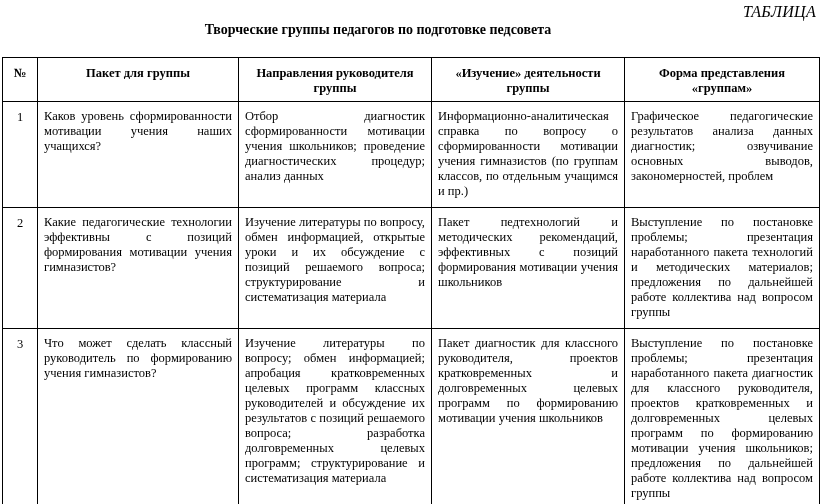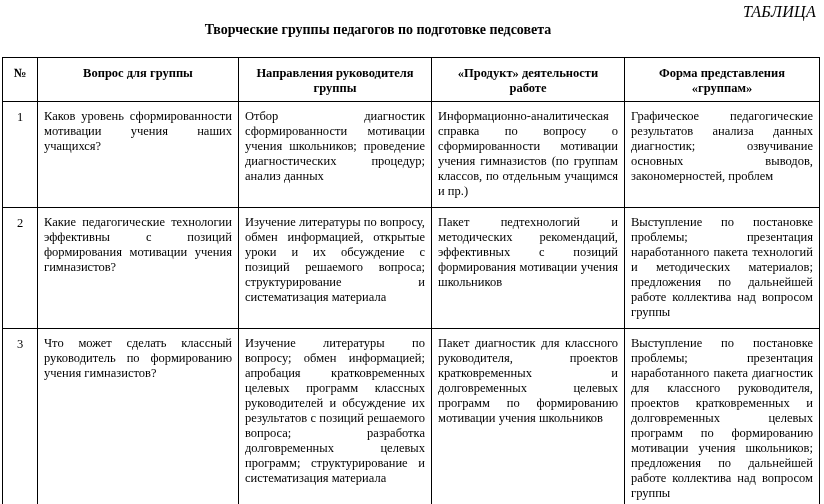--- a/index.html
+++ b/index.html
@@ -26,23 +26,23 @@
   <colgroup>
     <col style="width:35px">
     <col style="width:201px">
     <col style="width:193px">
     <col style="width:193px">
     <col style="width:195px">
   </colgroup>
   <thead>
     <tr>
       <th>№</th>
-      <th>Вопрос для группы</th>
+      <th>Пакет для группы</th>
       <th>Направления руководителя группы</th>
-      <th>«Продукт» деятельности работе</th>
+      <th>«Изучение» деятельности группы</th>
       <th>Форма представления «группам»</th>
     </tr>
   </thead>
   <tbody>
     <tr class="r1">
       <td class="num">1</td>
       <td class="txt">Каков уровень сформированности мотивации учения наших учащихся?</td>
       <td class="txt">Отбор диагностик сформированности мотивации учения школьников; проведение диагностических процедур; анализ данных</td>
       <td class="txt">Информационно-аналитическая справка по вопросу о сформированности мотивации учения гимназистов (по группам классов, по отдельным учащимся и пр.)</td>
       <td class="txt">Графическое педагогические результатов анализа данных диагностик; озвучивание основных выводов, закономерностей, проблем</td>

